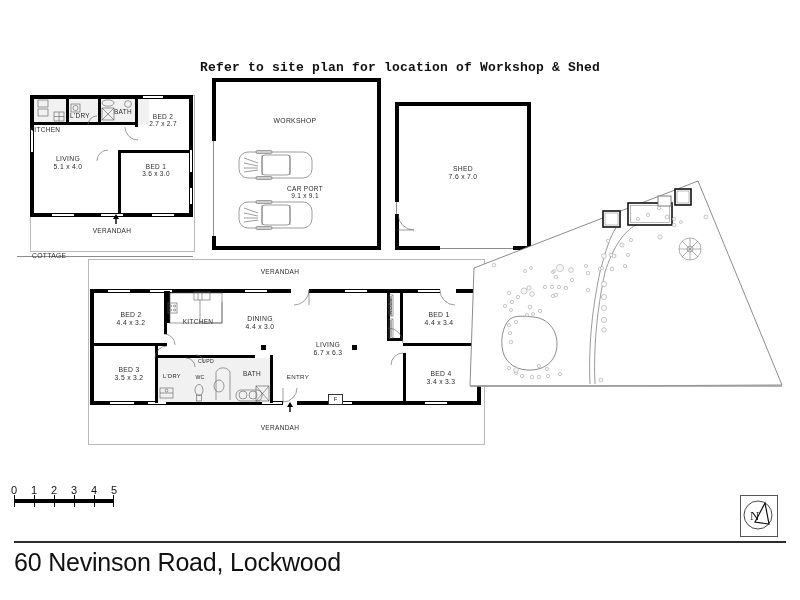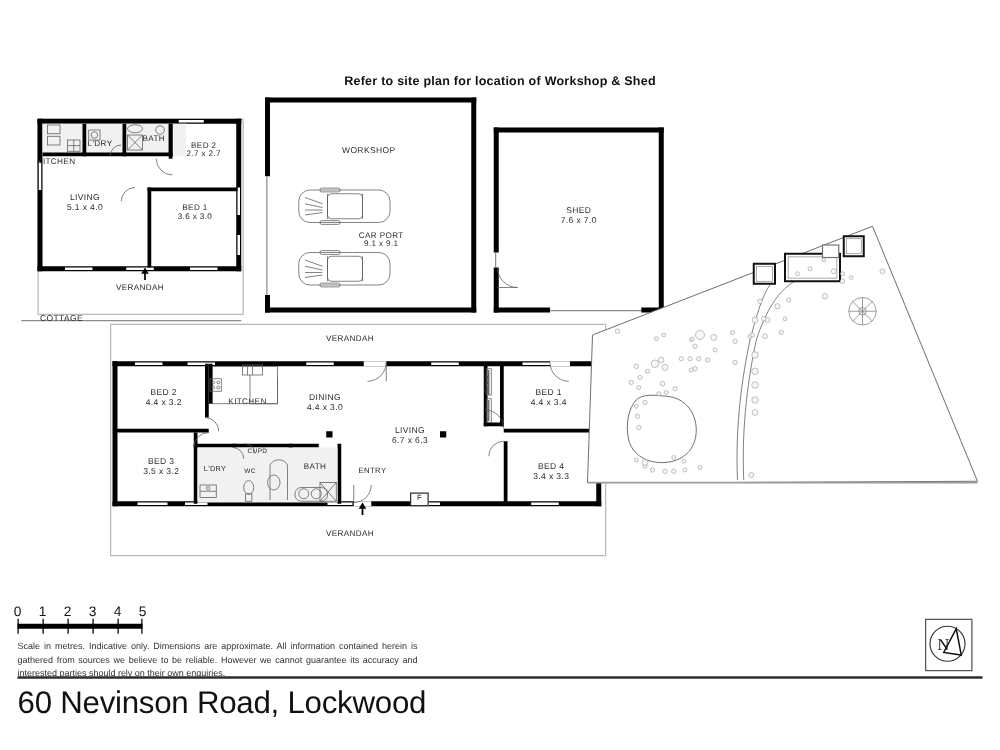--- a/index.html
+++ b/index.html
@@ -18,21 +18,21 @@
   .room-fill{position:absolute;background:#fff;}
   .wetfill{position:absolute;background:#f1f1f1;}
 
   .outline{position:absolute;border:1px solid #b9b9b9;background:#fff;}
 
   
   svg.layer{position:absolute;left:0;top:0;width:800px;height:600px;pointer-events:none;}
 
   
   #hdr{position:absolute;left:0;top:60px;width:800px;text-align:center;
-       font-size:10px;font-weight:bold;letter-spacing:.2px;color:#111;}
+       font-size:13px;font-weight:bold;letter-spacing:.2px;color:#111;font-family:Liberation Mono, monospace;}
 
   
   #scale{position:absolute;left:14px;top:484px;}
   #scale .nums{position:relative;height:14px;width:104px;}
   #scale .nums span{position:absolute;top:0;font-size:11px;color:#111;
                     transform:translateX(-50%);font-family:"Liberation Sans",sans-serif;}
   #scale .bar{position:relative;margin-top:1px;width:100px;height:4px;background:#000;}
   #scale .tick{position:absolute;top:-4px;width:1px;height:12px;background:#000;}
 
   #disc{position:absolute;left:14px;top:511px;width:320px;font-size:7.2px;
@@ -483,21 +483,20 @@
     <div class="bar">
       <div class="tick" style="left:0px;"></div>
       <div class="tick" style="left:20px;"></div>
       <div class="tick" style="left:40px;"></div>
       <div class="tick" style="left:60px;"></div>
       <div class="tick" style="left:80px;"></div>
       <div class="tick" style="left:99px;"></div>
     </div>
   </div>
 
-  <div id="disc">Scale in metres. Indicative only. Dimensions are approximate. All information contained herein is gathered from sources we believe to be reliable. However we cannot guarantee its accuracy and interested parties should rely on their own enquiries.</div>
   <div id="rule"></div>
   <div id="addr">60 Nevinson Road, Lockwood</div>
 
   <div id="compass">
     <svg width="34" height="38" viewBox="0 0 34 38">
       <circle cx="17" cy="19" r="14" fill="none" stroke="#333" stroke-width="0.9"></circle>
       <text x="9" y="24" font-family="Liberation Serif, serif" font-size="13" fill="#111">N</text>
       <polygon points="24,7 28,28 14,26" fill="none" stroke="#111" stroke-width="1.2"></polygon>
     </svg>
   </div>

